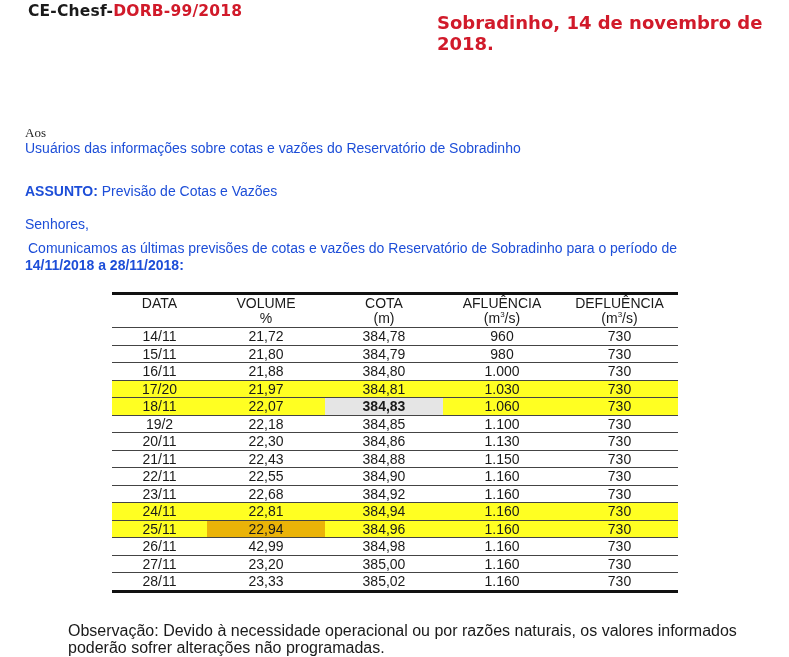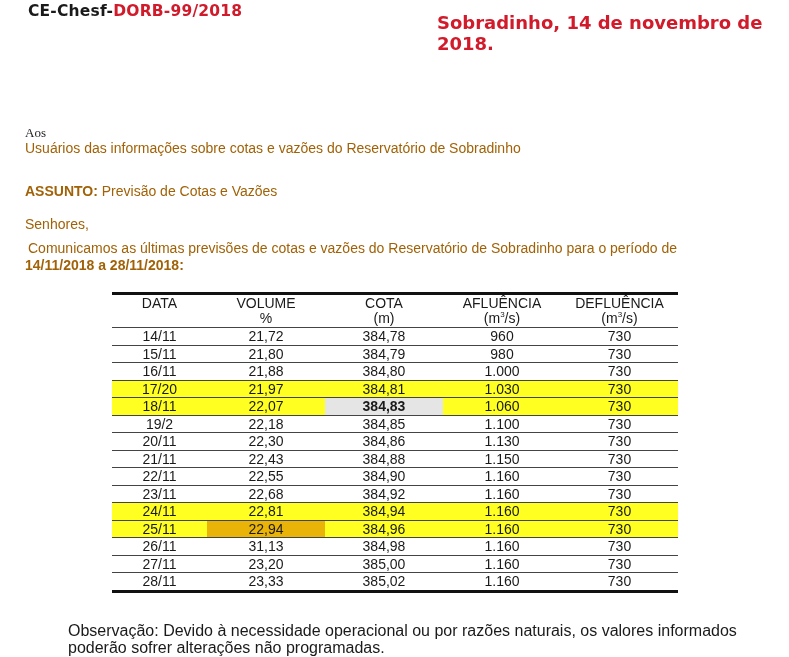--- a/index.html
+++ b/index.html
@@ -1,21 +1,21 @@
 <!DOCTYPE html>
 <html><head>
   <meta charset="utf-8">
   <style>
     html, body { margin: 0; padding: 0; background: #ffffff; }
     body { width: 789px; height: 657px; position: relative; overflow: hidden; font-family: "Liberation Sans", sans-serif; color: #1a1a1a; }
     .ref { position: absolute; left: 28px; top: 2px; font-family: "DejaVu Sans", sans-serif; font-weight: bold; font-size: 15.5px; color: #1a1a1a; letter-spacing: 0.2px; }
     .ref .red { color: #d11a2a; }
     .dateline { position: absolute; left: 437px; top: 12px; font-family: "DejaVu Sans", sans-serif; font-weight: bold; font-size: 18px; color: #d11a2a; }
     .aos { position: absolute; left: 25px; top: 125px; font-family: "Liberation Serif", serif; font-size: 13px; color: #222; }
-    .p { position: absolute; left: 25px; font-size: 14px; color: #a16207; }
+    .p { position: absolute; left: 25px; font-size: 14px; color: #1d4ed8; }
     .usuarios { top: 140px; }
     .assunto { top: 183px; }
     .assunto b { font-weight: bold; }
     .senhores { top: 216px; }
     .comunicamos { top: 240px; left: 28px; }
     .periodo { top: 257px; font-weight: bold; }
     table { position: absolute; left: 112px; top: 292px; width: 566px; border-collapse: collapse; font-size: 14px; color: #1a1a1a; }
     thead tr th { font-weight: normal; text-align: center; padding: 0; line-height: 15px; vertical-align: top; }
     thead tr { border-top: 3px solid #111; }
     thead tr th { padding-top: 1px; padding-bottom: 1px; }
@@ -137,21 +137,21 @@
       </tr>
       <tr class="hl">
         <td style="background: rgb(255, 255, 34);">25/11</td>
         <td style="background: #eab308;">22,94</td>
         <td style="background: rgb(255, 255, 34);">384,96</td>
         <td style="background: rgb(255, 255, 34);">1.160</td>
         <td style="background: rgb(255, 255, 34);">730</td>
       </tr>
       <tr>
         <td>26/11</td>
-        <td>31,13</td>
+        <td>42,99</td>
         <td>384,98</td>
         <td>1.160</td>
         <td>730</td>
       </tr>
       <tr>
         <td>27/11</td>
         <td>23,20</td>
         <td>385,00</td>
         <td>1.160</td>
         <td>730</td>

